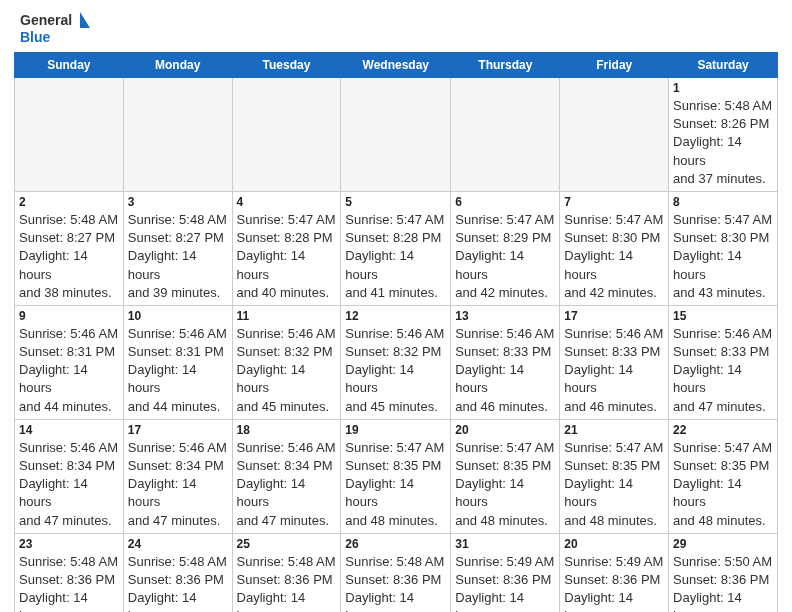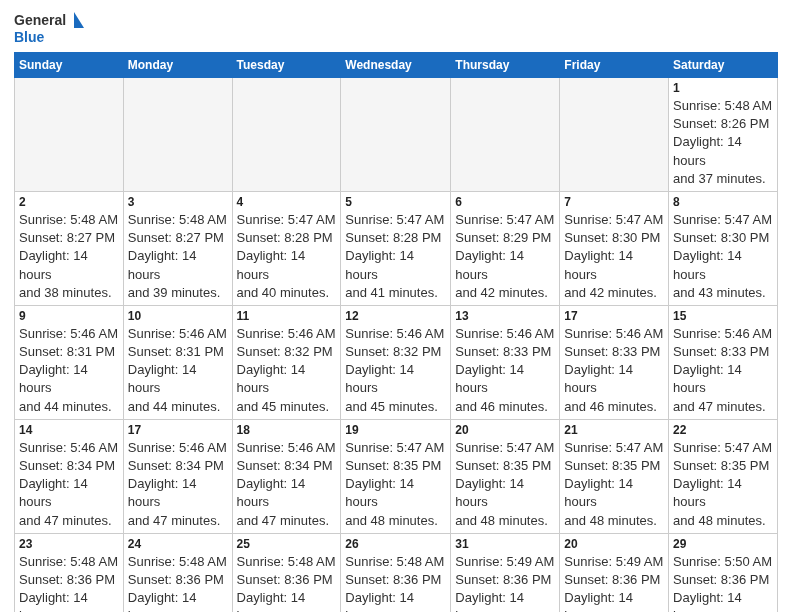--- a/index.html
+++ b/index.html
@@ -16,20 +16,21 @@
     .header {
       display: flex;
       justify-content: space-between;
       align-items: flex-start;
       margin-bottom: 6px;
     }
     .logo {
       display: flex;
       align-items: flex-end;
       gap: 4px;
+      margin-left: 6px;
     }
     .title-block {
       text-align: right;
     }
     .month-title {
       font-size: 32px;
       font-weight: bold;
       color: #222;
       line-height: 1.1;
     }
@@ -42,21 +43,21 @@
       border-collapse: collapse;
       font-size: 11px;
     }
     thead tr th {
       background: #1a6bbf;
       color: #fff;
       font-size: 12px;
       font-weight: bold;
       padding: 5px 4px;
       border: 1px solid #1a6bbf;
-      text-align: left;
+      text-align: center;
     }
     tbody tr td {
       border: 1px solid #ccc;
       vertical-align: top;
       padding: 3px 4px;
       width: 113px;
       min-height: 70px;
       background: #fff;
     }
     tbody tr td.empty {

